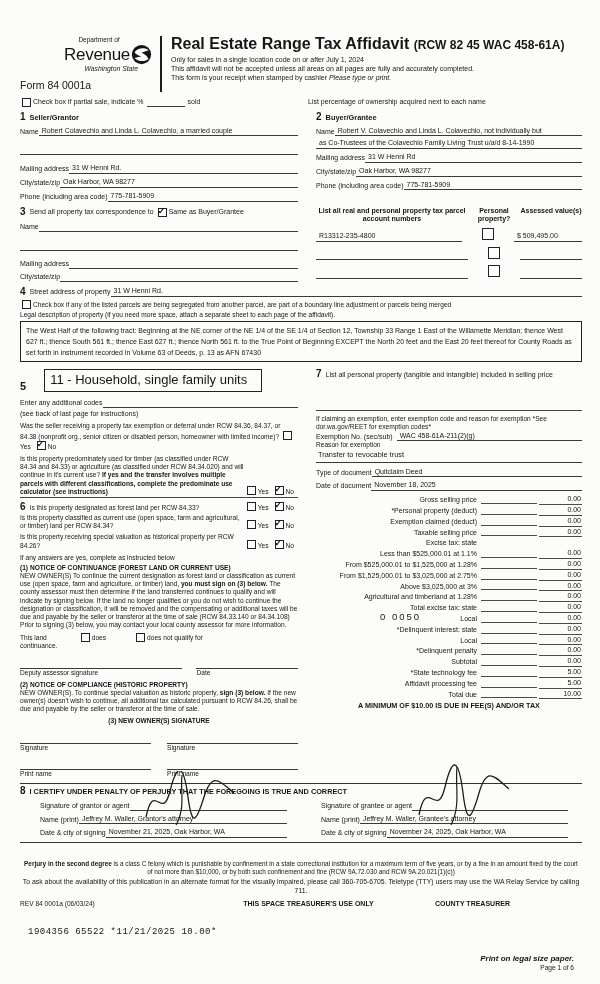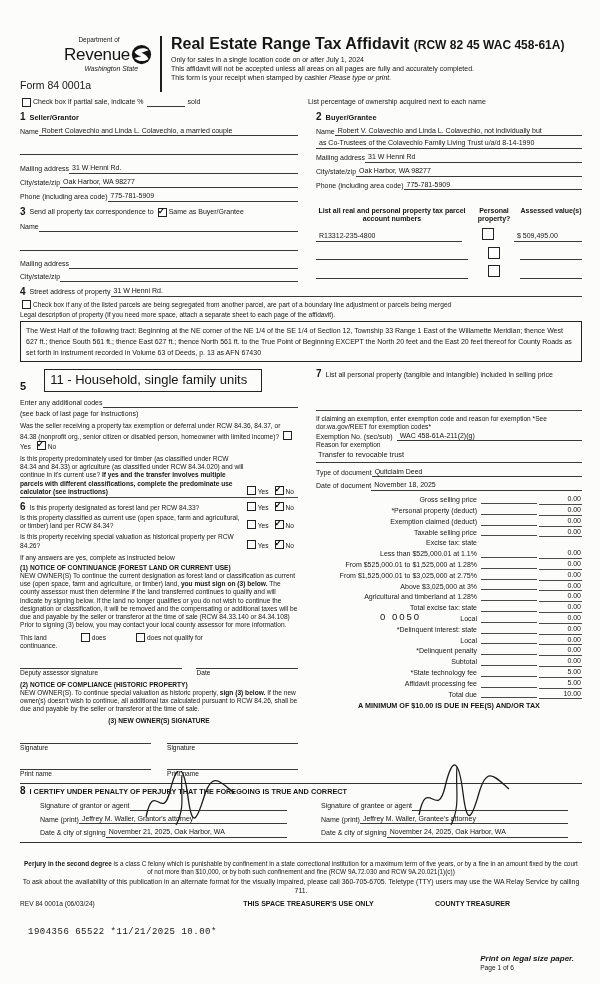--- a/index.html
+++ b/index.html
@@ -65,21 +65,21 @@
   .sig{position:absolute;pointer-events:none}
   
   .foot{border-top:1px solid #333;margin-top:4px;padding-top:16px}
   .perj{font-size:6.4px;text-align:center;line-height:1.25;margin:1px 4px}
   .alt{font-size:6.9px;text-align:center;line-height:1.25;margin-top:2px}
   .revrow2{display:flex;margin-top:5px;align-items:flex-start}
   .rev2{font-size:6.6px;width:190px}
   .tsp{font-weight:bold;font-size:7px;flex:1;text-align:center}
   .ctr{font-weight:bold;font-size:7px;width:175px;text-align:left;padding-left:28px;box-sizing:border-box}
   .stamp{font-family:"Liberation Mono",monospace;font-size:9px;letter-spacing:0.5px;margin:18px 0 0 8px}
-  .pnote{position:absolute;right:26px;bottom:12px;}
+  .pnote{position:absolute;right:26px;bottom:12px;text-align:right}
   .pnote .p1{font-weight:bold;font-style:italic;font-size:8px}
   .pnote .p2{font-size:6.6px}
 </style>
 </head>
 <body>
 
 <div class="page">
 
   <div class="hdr">
     <div class="logo">

